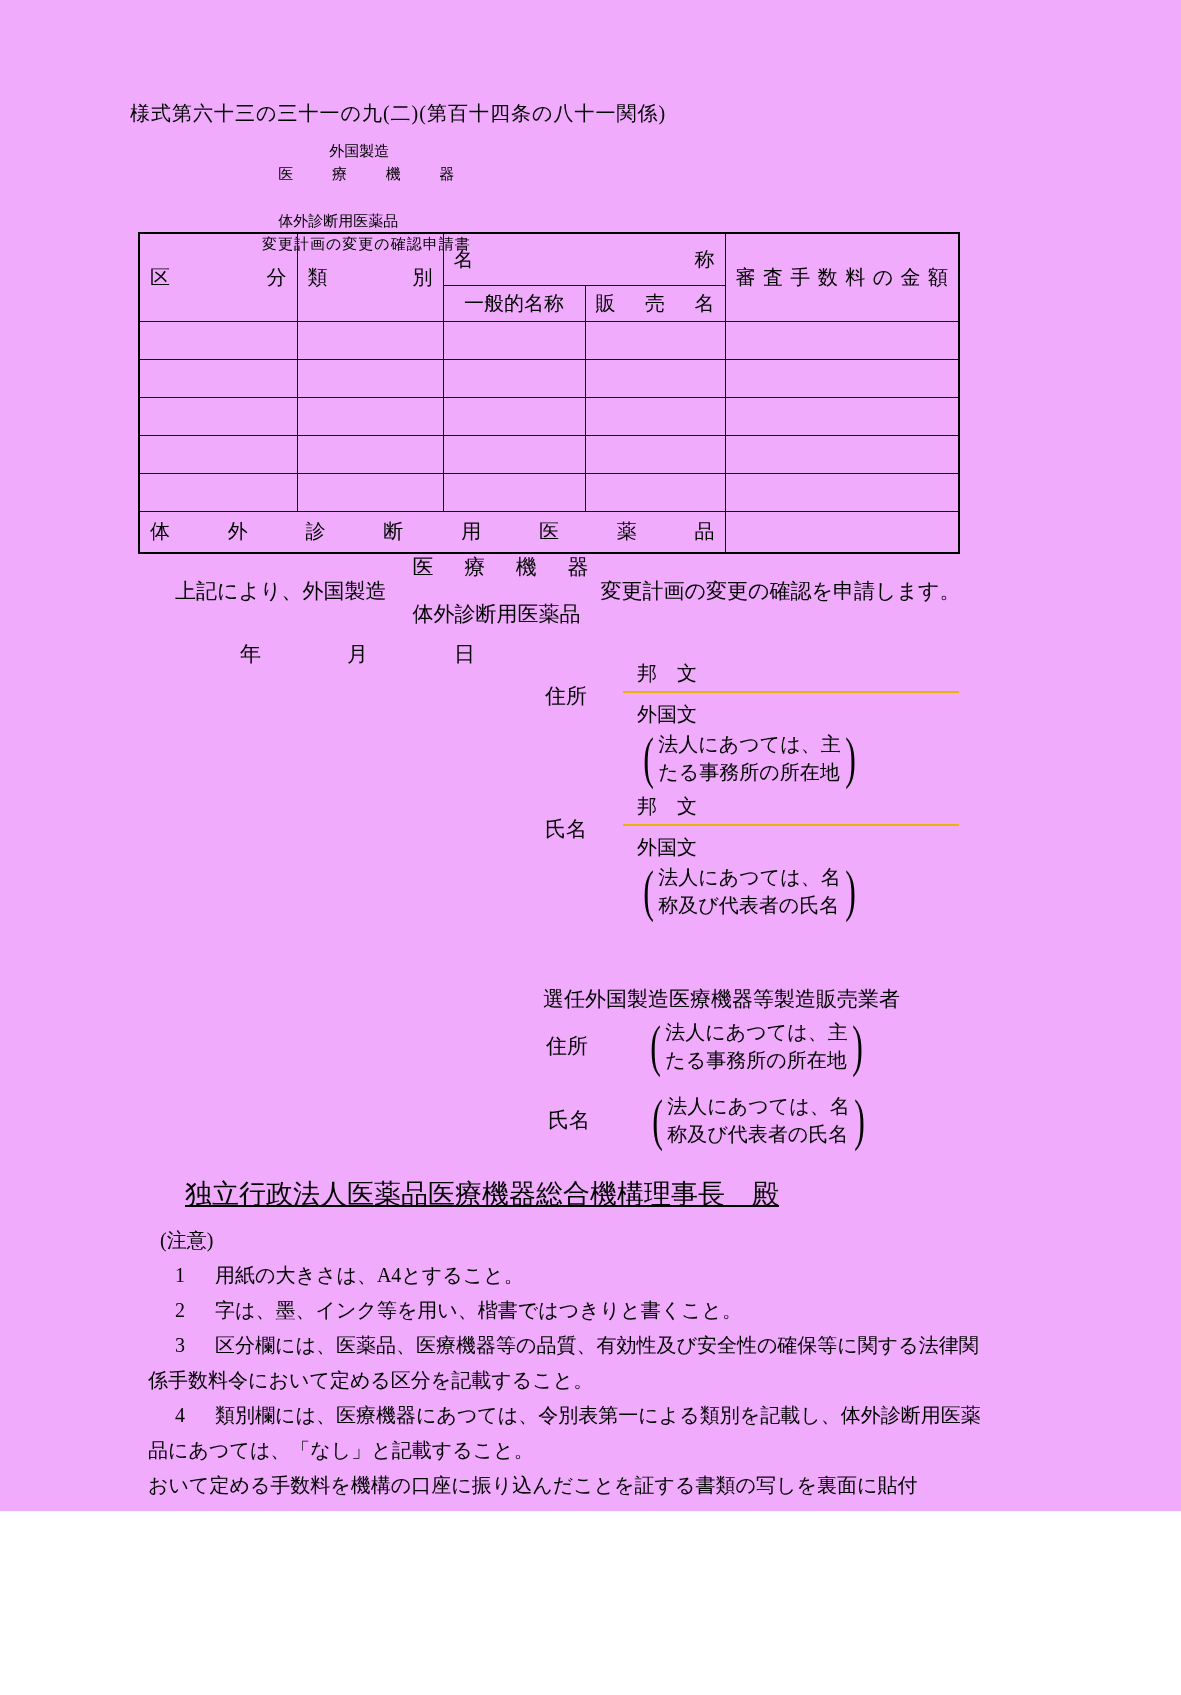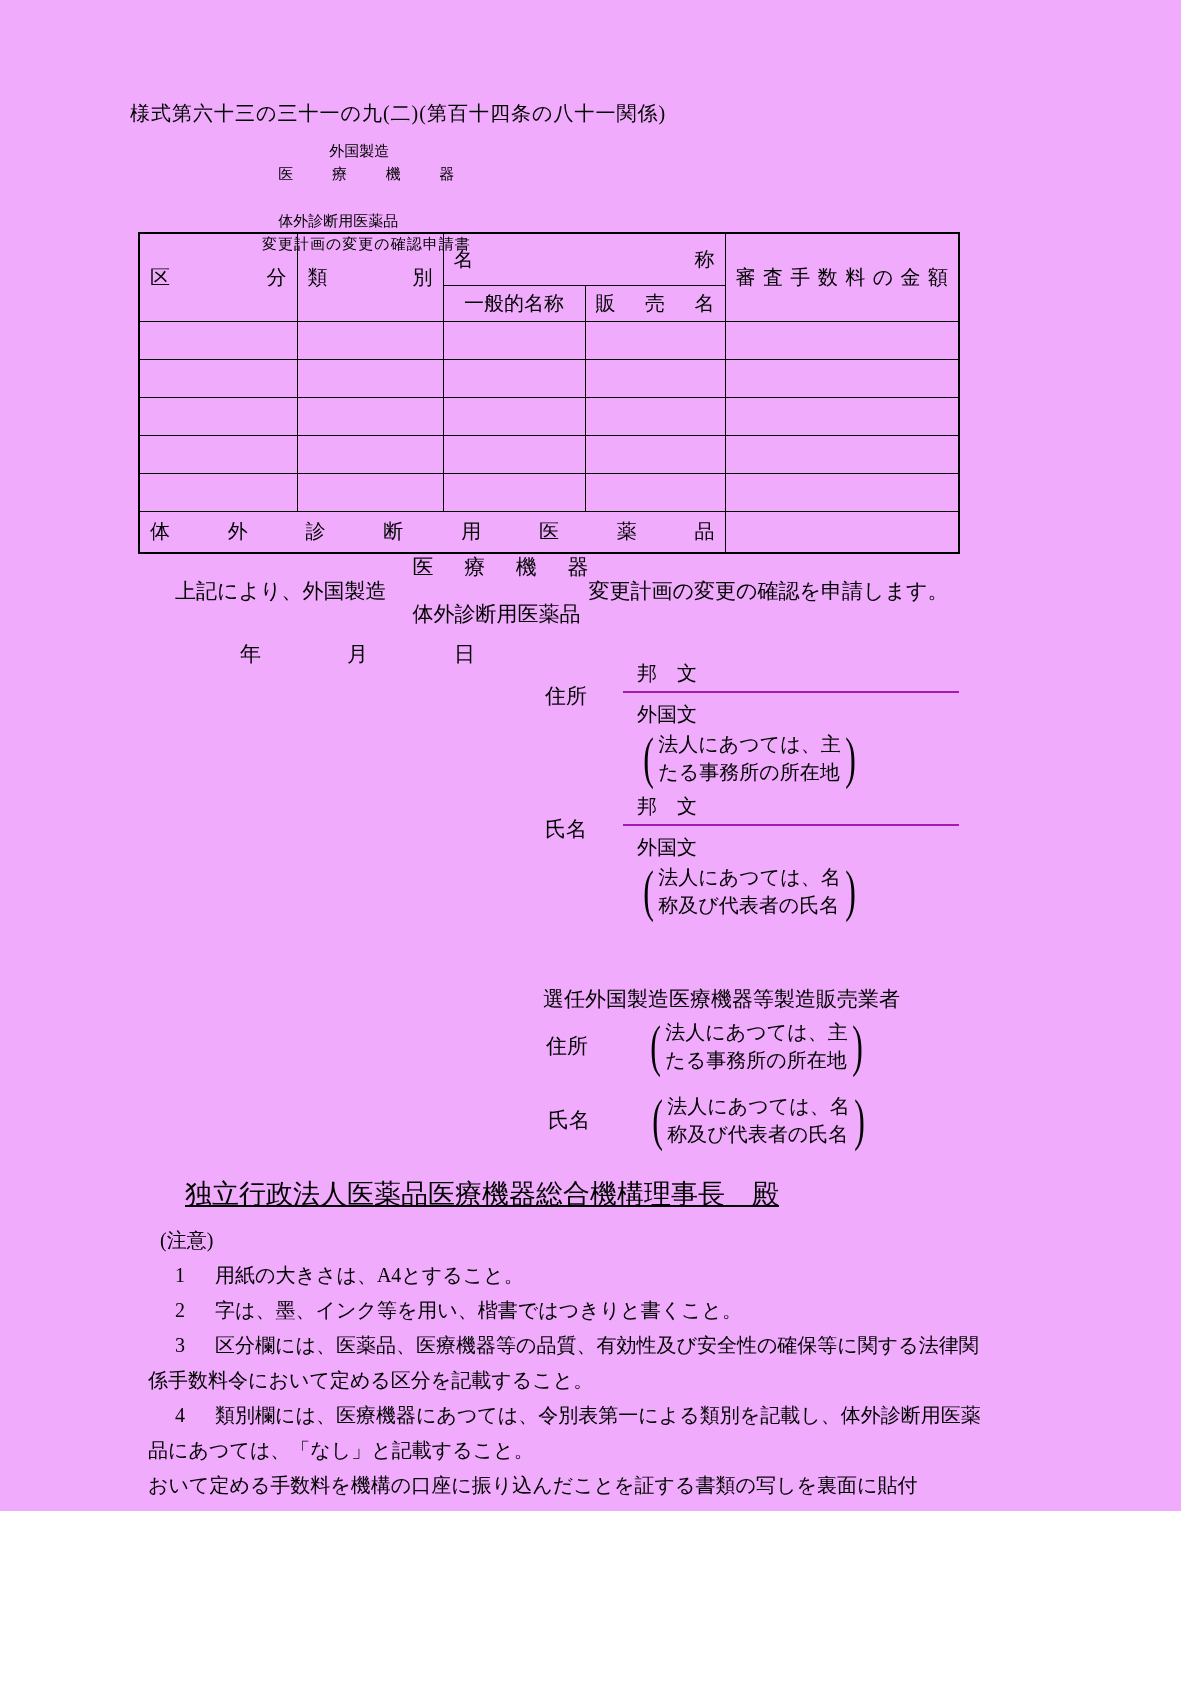--- a/index.html
+++ b/index.html
@@ -29,31 +29,31 @@
   .fee-table td { border: 1px solid #000; vertical-align: middle; padding: 0; overflow: hidden; }
   .fee-table .spread { text-align: justify; text-align-last: justify; padding: 0 10px; }
   .fee-table .center { text-align: center; }
   tr.h1 { height: 52px; }
   tr.h2 { height: 36px; }
   tbody tr { height: 38px; }
   tfoot tr { height: 42px; }
 
   
   .statement { position: absolute; left: 175px; top: 554px; display: flex; align-items: center; font-size: 21px; }
-  .statement .suffix { }
+  .statement .suffix { margin-left: 12px; }
   .statement .prefix { margin-right: 12px; }
 
   .date-line { position: absolute; left: 240px; top: 640px; display: flex; font-size: 21px; }
   .date-line span { margin-right: 86px; }
 
   
   .field-row { position: absolute; display: flex; }
   .f-label { width: 78px; font-size: 21px; padding-top: 22px; }
   .f-lines { width: 336px; }
-  .f-top { border-bottom: 2px solid #a21caf; padding: 0 0 4px 14px; }
+  .f-top { border-bottom: 2px solid #eab308; padding: 0 0 4px 14px; }
   .f-foreign { padding: 8px 0 0 14px; }
 
   .paren-note { display: inline-flex; align-items: center; margin: 2px 0 0 16px; }
   .paren { font-size: 58px; line-height: 52px; font-weight: 400; transform: scaleX(0.55); }
   .pn-lines { line-height: 28px; white-space: nowrap; }
 
   .senin-title { position: absolute; left: 543px; top: 985px; font-size: 21px; white-space: nowrap; }
   .field-row2 { position: absolute; display: flex; align-items: center; }
   .f-label2 { width: 100px; font-size: 21px; }
   .field-row2 .paren-note { margin: 0; }

